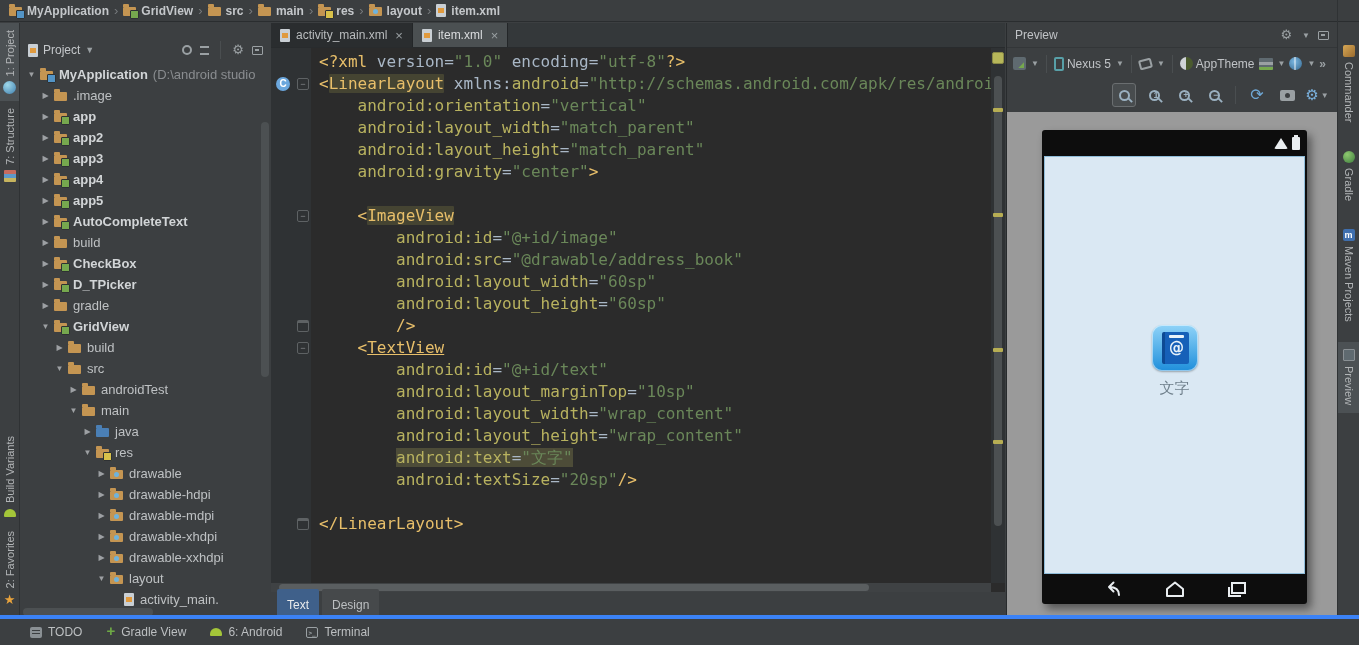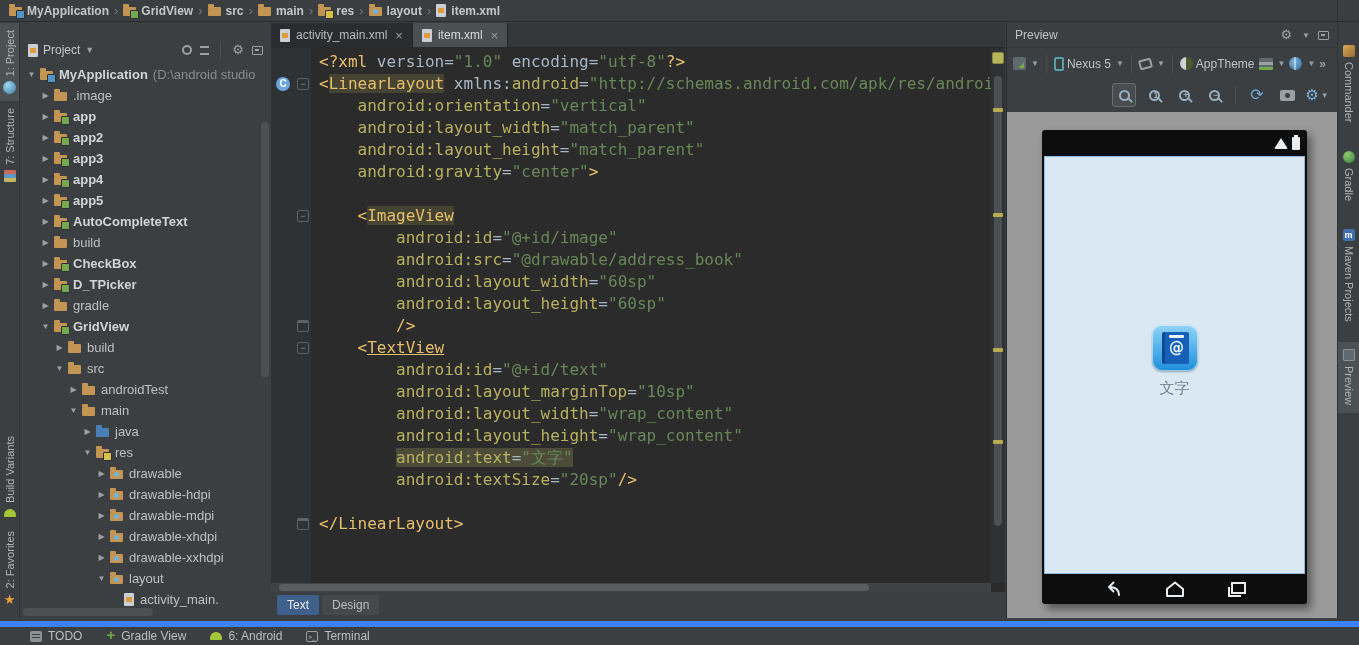--- a/index.html
+++ b/index.html
@@ -98,21 +98,21 @@
   .badge-c { position:absolute; left:5px; top:4px; width:14px; height:14px; border-radius:50%; background:#6ba7dd; color:#fff; font:bold 10px/14px "Liberation Sans",sans-serif; text-align:center; cursor:pointer; }
 
   #code-vscroll { position:absolute; top:25px; right:0; width:14px; bottom:35px; background:#2f3234; }
   .insp-indicator { position:absolute; top:4px; left:1px; width:12px; height:12px; background:#b7b75a; border:1px solid #8a8a46; border-radius:2px; cursor:pointer; }
   .vthumb { position:absolute; top:28px; left:3px; width:8px; height:450px; background:#4c5052; border-radius:4px; }
   .wmark { position:absolute; left:2px; width:10px; height:4px; background:#b7ae54; border-radius:1px; cursor:pointer; }
   #code-hscroll { position:absolute; left:0; right:14px; bottom:26px; height:9px; background:#3f4244; }
   .hthumb { position:absolute; left:8px; top:1px; width:590px; height:7px; background:#5a5e60; border-radius:4px; }
 
   #editor-bottom-tabs { position:absolute; left:0; right:0; bottom:0; height:26px; background:#3c3f41; display:flex; align-items:center; gap:3px; padding-left:6px; }
-  .btab { height:20px; padding:0 10px; display:flex; align-items:center; border-radius:2px; background:#46494b; color:#bcbfc1; cursor:pointer; }
+  .btab { height:32px; padding:0 10px; display:flex; align-items:center; border-radius:2px; background:#46494b; color:#bcbfc1; cursor:pointer; }
   .btab.active { background:#3f608a; color:#e8eaec; }
 
   
   #preview-panel { position:absolute; left:1006px; top:23px; width:331px; bottom:27px; border-left:1px solid #282b2d; }
   .pv-header { height:24px; display:flex; align-items:center; padding:0 8px; gap:8px; }
   .pv-header .title { color:#c0c3c6; }
   .pv-toolbar1 { height:32px; display:flex; align-items:center; padding:0 6px; gap:4px; border-top:1px solid #333638; }
   .pv-toolbar2 { height:32px; display:flex; align-items:center; justify-content:flex-end; padding:0 8px; gap:6px; }
   .vsep { width:1px; height:18px; background:#4a4e50; margin:0 3px; }
   .ddcaret { font-size:8px; color:#9aa0a3; margin-left:2px; }
@@ -148,21 +148,21 @@
   .app-icon .stripe { position:absolute; left:4px; top:3px; width:15px; height:3px; background:#e9f3fa; border-radius:1px; }
   .app-icon .at { position:absolute; left:0; right:0; top:7px; text-align:center; color:#e9f3fa; font:bold 15px/18px "DejaVu Sans",sans-serif; }
   .screen-label { position:absolute; left:0; right:0; top:222px; text-align:center; color:#70808c; font-size:15px; font-family:"DejaVu Sans",sans-serif; }
   #dev-nav { position:absolute; bottom:0; left:0; right:0; height:30px; display:flex; align-items:center; justify-content:center; gap:40px; }
   #dev-nav svg { display:block; }
 
   
   #right-strip { position:absolute; right:0; top:0; width:22px; bottom:27px; border-left:1px solid #2f3234; display:flex; flex-direction:column; align-items:center; gap:14px; padding-top:38px; }
 
   
-  #status-bar { position:absolute; left:0; right:0; bottom:0; height:24px; background:#3c3f41; border-top:6px solid #3b82f6; display:flex; align-items:center; padding:0 0 0 30px; }
+  #status-bar { position:absolute; left:0; right:0; bottom:0; height:30px; background:#3c3f41; border-top:4px solid #3b82f6; display:flex; align-items:center; padding:0 0 0 30px; }
   .sb-item { display:flex; align-items:center; gap:6px; margin-right:24px; cursor:pointer; color:#bcbfc1; }
   #sb-right { margin-left:auto; display:flex; align-items:center; }
   #sb-right .sb-item { margin-right:0; margin-left:26px; }
 </style>
 </head>
 <body>
 
 <div id="breadcrumb-bar">
     <span class="crumb">
       <span class="icn i-project"></span>

